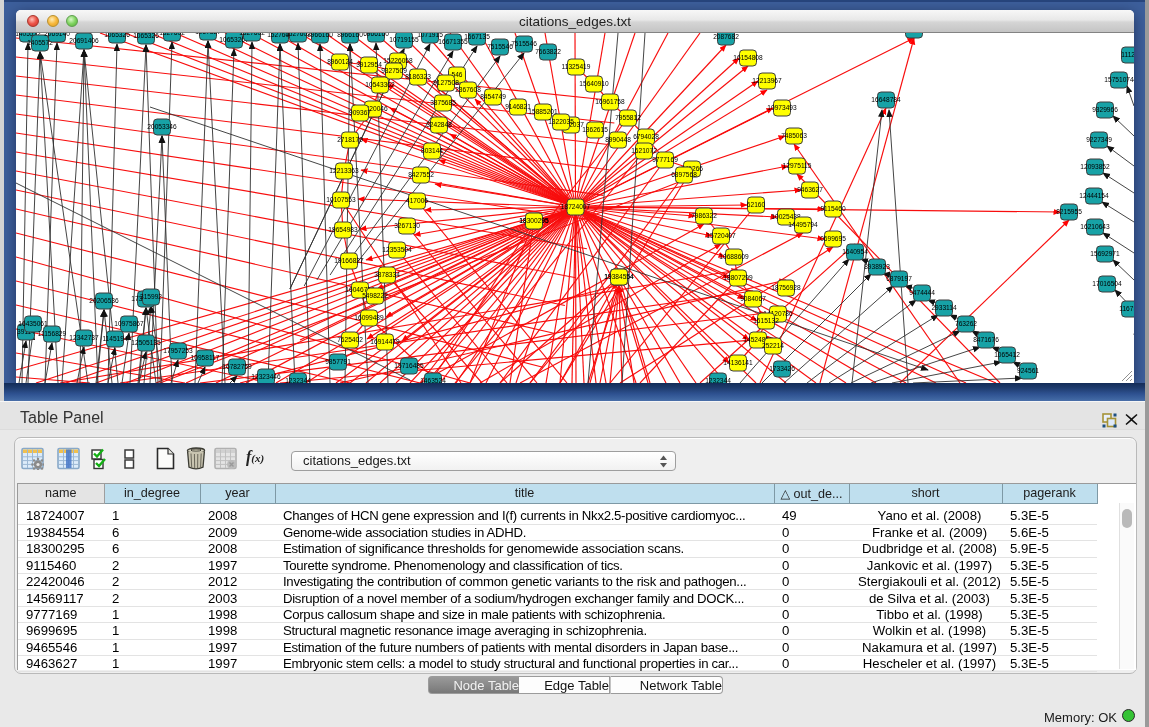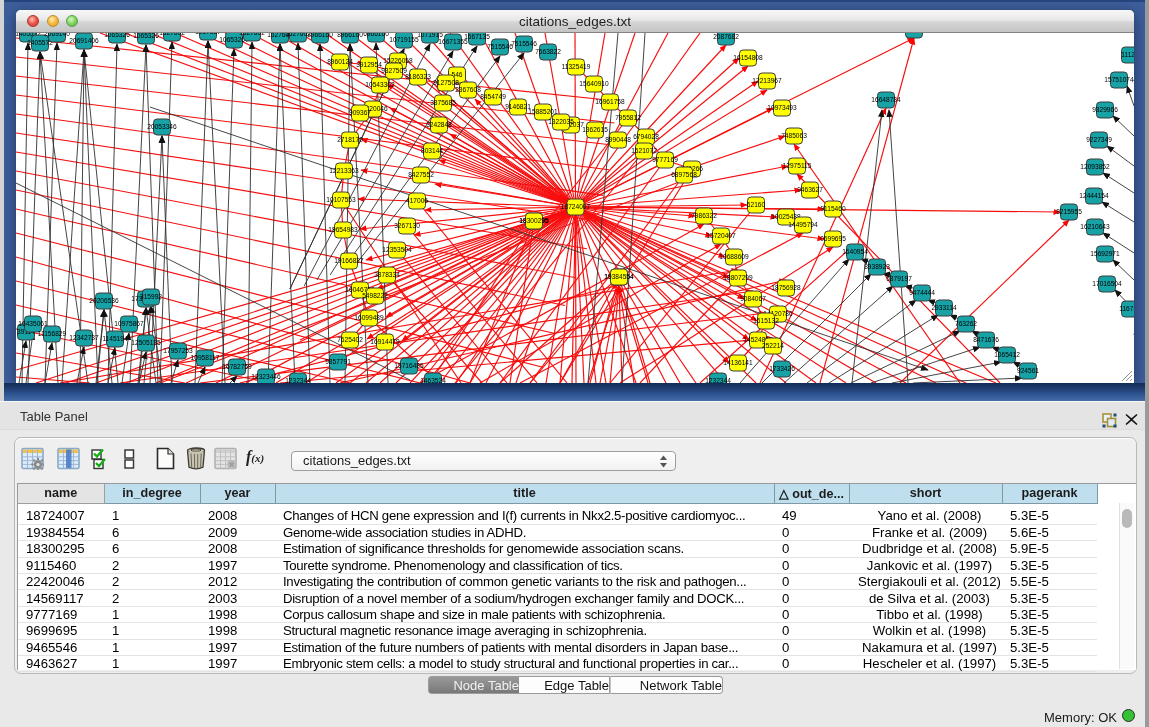--- a/index.html
+++ b/index.html
@@ -20,36 +20,36 @@
 #titlebar { left:0; top:0; width:1118px; height:23px; border-radius:5px 5px 0 0;
   background:linear-gradient(to bottom,#f7f7f7 0%,#e8e8e8 45%,#d5d5d5 55%,#c4c4c4 100%);
   border-bottom:1px solid #838383; }
 #titlebar .tl { position:absolute; top:4.5px; width:12px; height:12px; border-radius:50%; }
 #title { width:1118px; text-align:center; top:4px; font-size:13.5px; color:#222; left:0; }
 #canvas { left:0; top:23px; width:1118px; height:350px; background:#fff; overflow:hidden; }
 
 
 #tpanel { left:0; top:401px; width:1149px; height:326px; background:#e9e9e9; }
 #tphead { left:0; top:0; width:1149px; height:29px; background:#e4e4e4; border-top:1px solid #f6f6f6; border-bottom:1px solid #dcdcdc;}
-#tphead .lbl { left:20px; top:7px; font-size:13px; color:#333; }
+#tphead .lbl { left:20px; top:7px; font-size:16px; color:#333; }
 
 #wpanel { left:14px; top:36px; width:1123px; height:237px; background:#efefef;
   border:1px solid #b9b9b9; border-radius:7px; box-shadow:inset 0 1px 0 #fff; }
 
 
 #toolbar { left:-14px; top:8px; height:28px; width:1121px;text-align:center; }
 
 
 #combo { left:276px; top:13px; width:385px; height:20px; background:linear-gradient(to bottom,#ffffff,#f1f1f1);
   border:1px solid #9e9e9e; border-radius:4px; font-size:13px; color:#1a1a1a; line-height:18px; padding-left:11px; }
 
 
 #tblwrap { left:2px; top:45px; width:1119px; height:187px; background:#fff; border-top:1px solid #9a9a9a; border-left:1px solid #9a9a9a; }
 table.grid { border-collapse:collapse; table-layout:fixed; width:1079px; font-size:13.2px; color:#000; }
-table.grid th { height:19px; font-weight:bold; background:#bfdfee; border-right:1px solid #7e99a5; border-bottom:1px solid #7e99a5; font-size:12.6px; color:#1c1c1c; padding:0; }
+table.grid th { height:19px; font-weight:normal; background:#bfdfee; border-right:1px solid #7e99a5; border-bottom:1px solid #7e99a5; font-size:12.6px; color:#1c1c1c; padding:0; }
 table.grid th.gray { background:#e4e4e4; border-right:1px solid #9e9e9e; border-bottom:1px solid #9e9e9e; }
 table.grid td { height:16.4px; padding:0 0 0 8px; border-bottom:1px solid #e3e3e3; white-space:nowrap; overflow:hidden; }
 td.ctr { text-align:center; padding:0; }
 
 
 #vsb { left:1104px; top:65px; width:15px; height:166px; background:#fafafa; border-left:1px solid #e0e0e0; }
 #vsb .thumb { left:2px; top:6px; width:10px; height:19px; background:#b9b9b9; border-radius:5px; }
 
 
 #tabs { left:428px; top:275px; height:18px; font-size:13px; }

